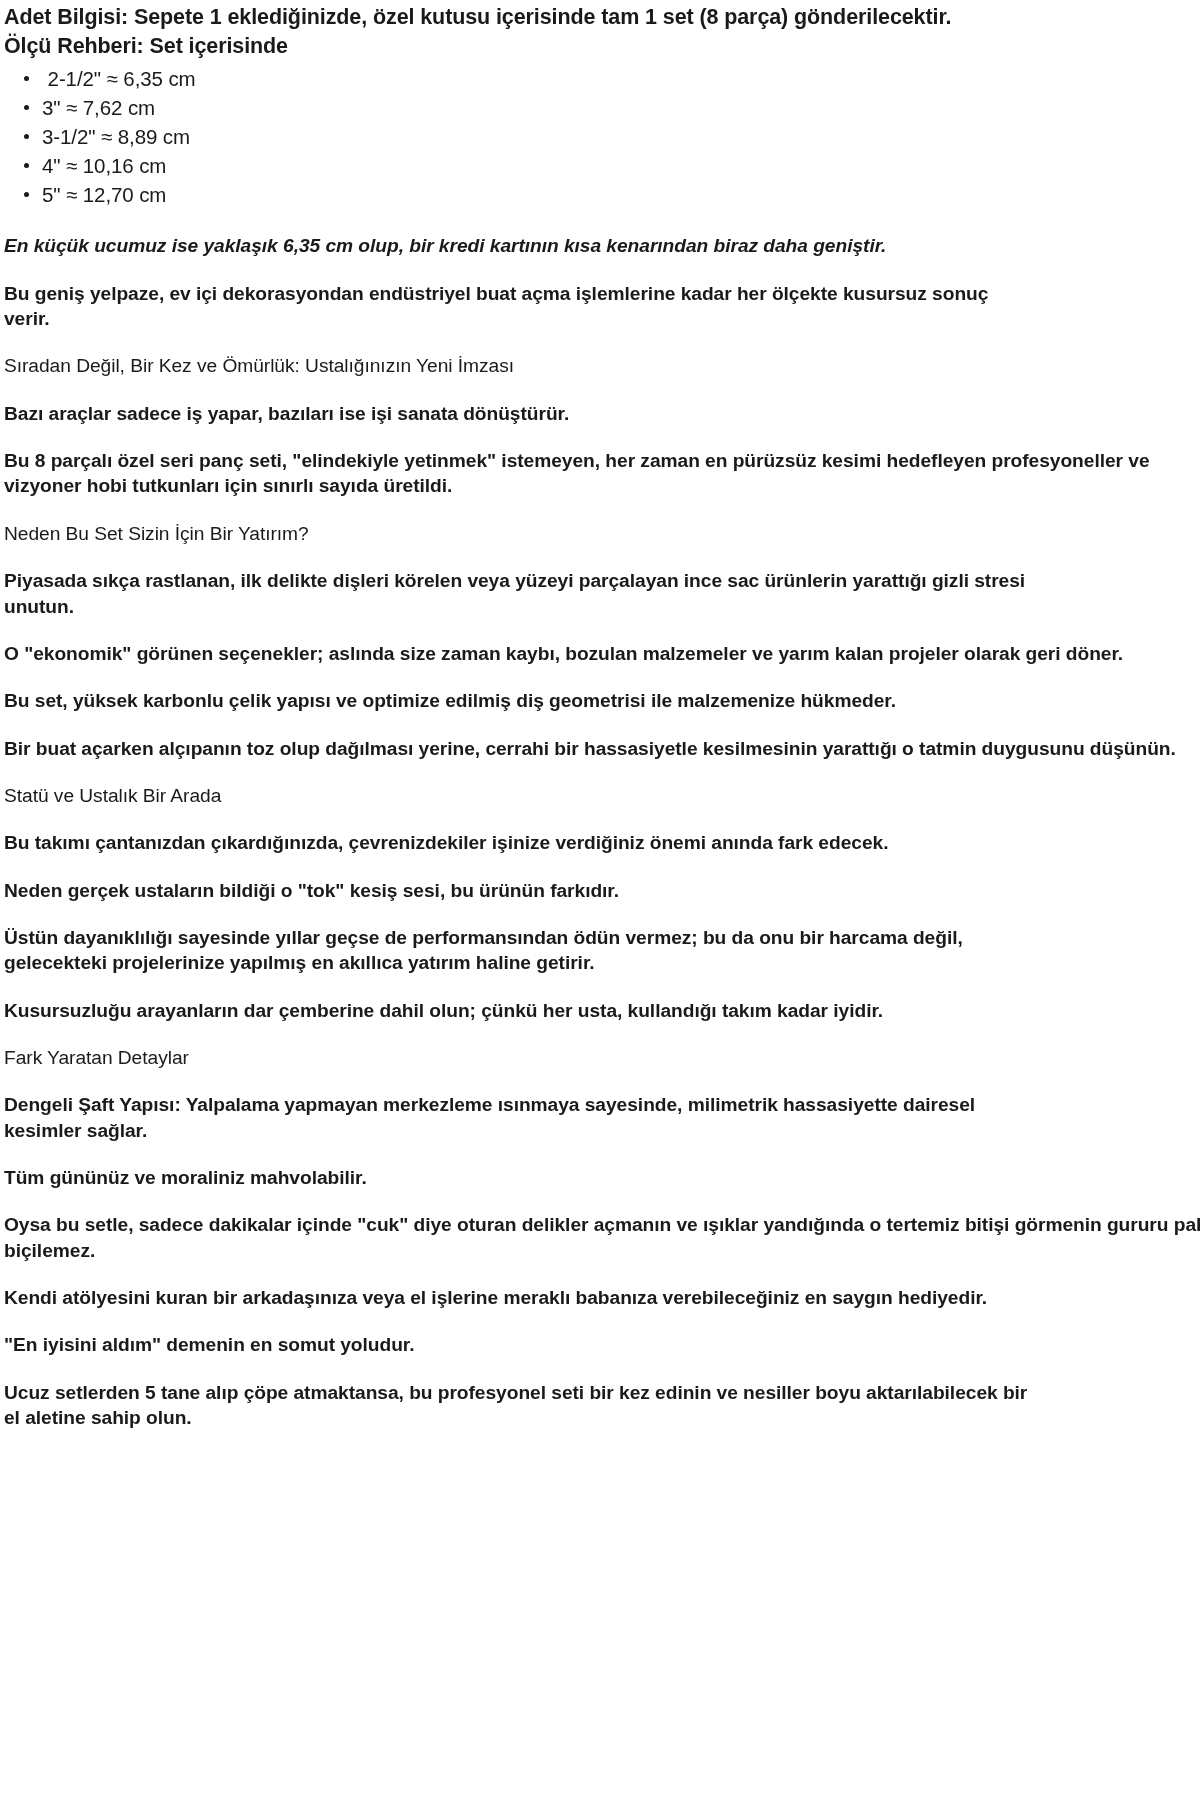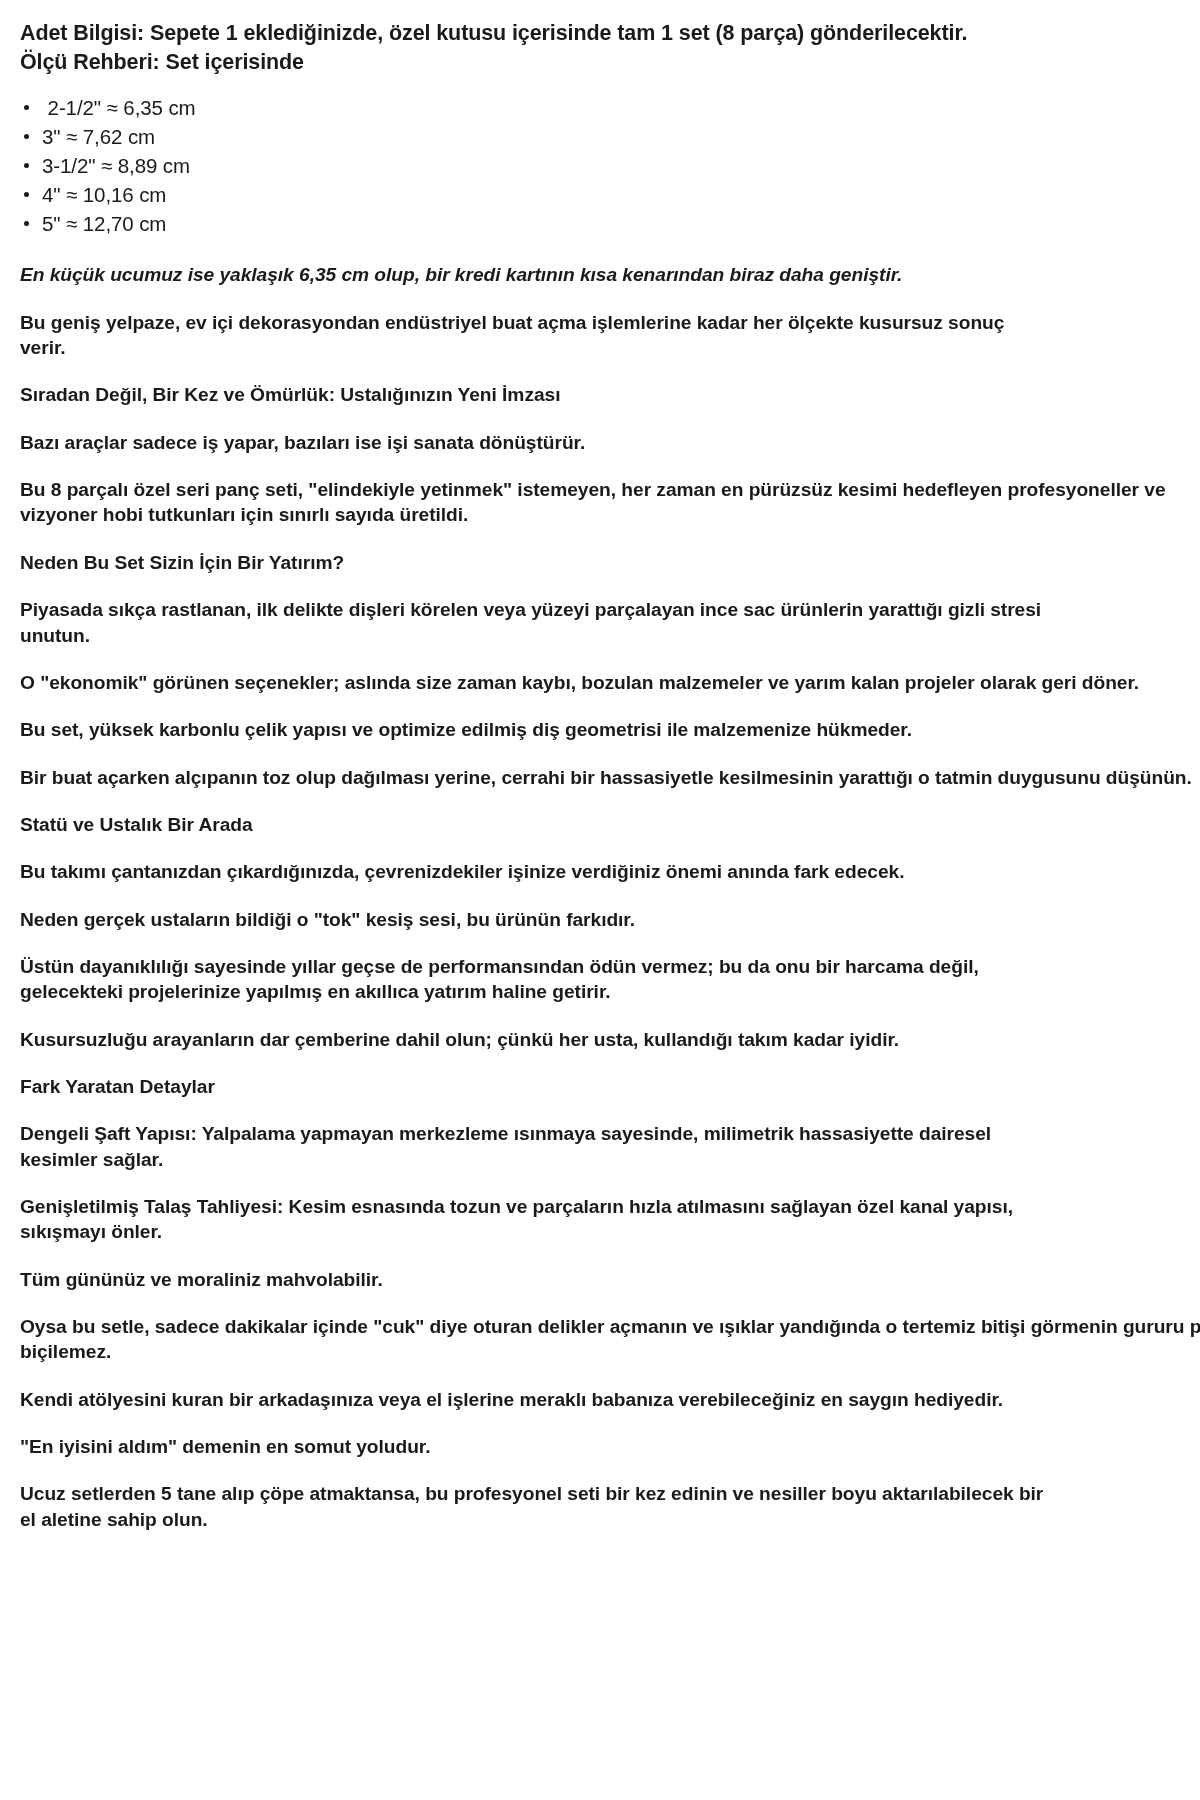--- a/index.html
+++ b/index.html
@@ -18,21 +18,21 @@
   .page {
     width: 1200px;
     height: 1800px;
     box-sizing: border-box;
     padding: 4px 0 0 4px;
     position: relative;
   }
   
   .block {
     width: 1035px;
-    margin: 16px;
+    margin: 0;
     padding: 0;
   }
   
   .lead {
     font-size: 21.5px;
     line-height: 1.30;
     font-weight: 600;
     letter-spacing: -0.1px;
     margin: 0;
     white-space: nowrap;
@@ -71,21 +71,21 @@
     line-height: 1.32;
     font-weight: 700;
     margin: 0;
     letter-spacing: -0.05px;
   }
   p.para.bold {
     font-weight: 700;
   }
   
   p.para.heading {
-    font-weight: 700;
+    font-weight: 400;
   }
   
   .gap-lg { margin-top: 24px; font-style: italic; }
   .gap-md { margin-top: 22px; }
   
   .wide { width: 1215px; }
   .wide-x { width: 1240px; }
 </style>
 </head>
 <body>
@@ -167,23 +167,20 @@
 
   <div class="block gap-md">
     <p class="para heading">Fark Yaratan Detaylar</p>
   </div>
 
 
   <div class="block gap-md">
     <p class="para">Dengeli Şaft Yapısı: Yalpalama yapmayan merkezleme ısınmaya sayesinde, milimetrik hassasiyette dairesel kesimler sağlar.</p>
   </div>
 
-  <div class="block gap-md">
-    <p class="para">Genişletilmiş Talaş Tahliyesi: Kesim esnasında tozun ve parçaların hızla atılmasını sağlayan özel kanal yapısı, sıkışmayı önler.</p>
-  </div>
 
 
   <div class="block gap-md">
     <p class="para">Tüm gününüz ve moraliniz mahvolabilir.</p>
   </div>
 
   <div class="block gap-md wide">
     <p class="para">Oysa bu setle, sadece dakikalar içinde "cuk" diye oturan delikler açmanın ve ışıklar yandığında o tertemiz bitişi görmenin gururu paha biçilemez.</p>
   </div>
 

